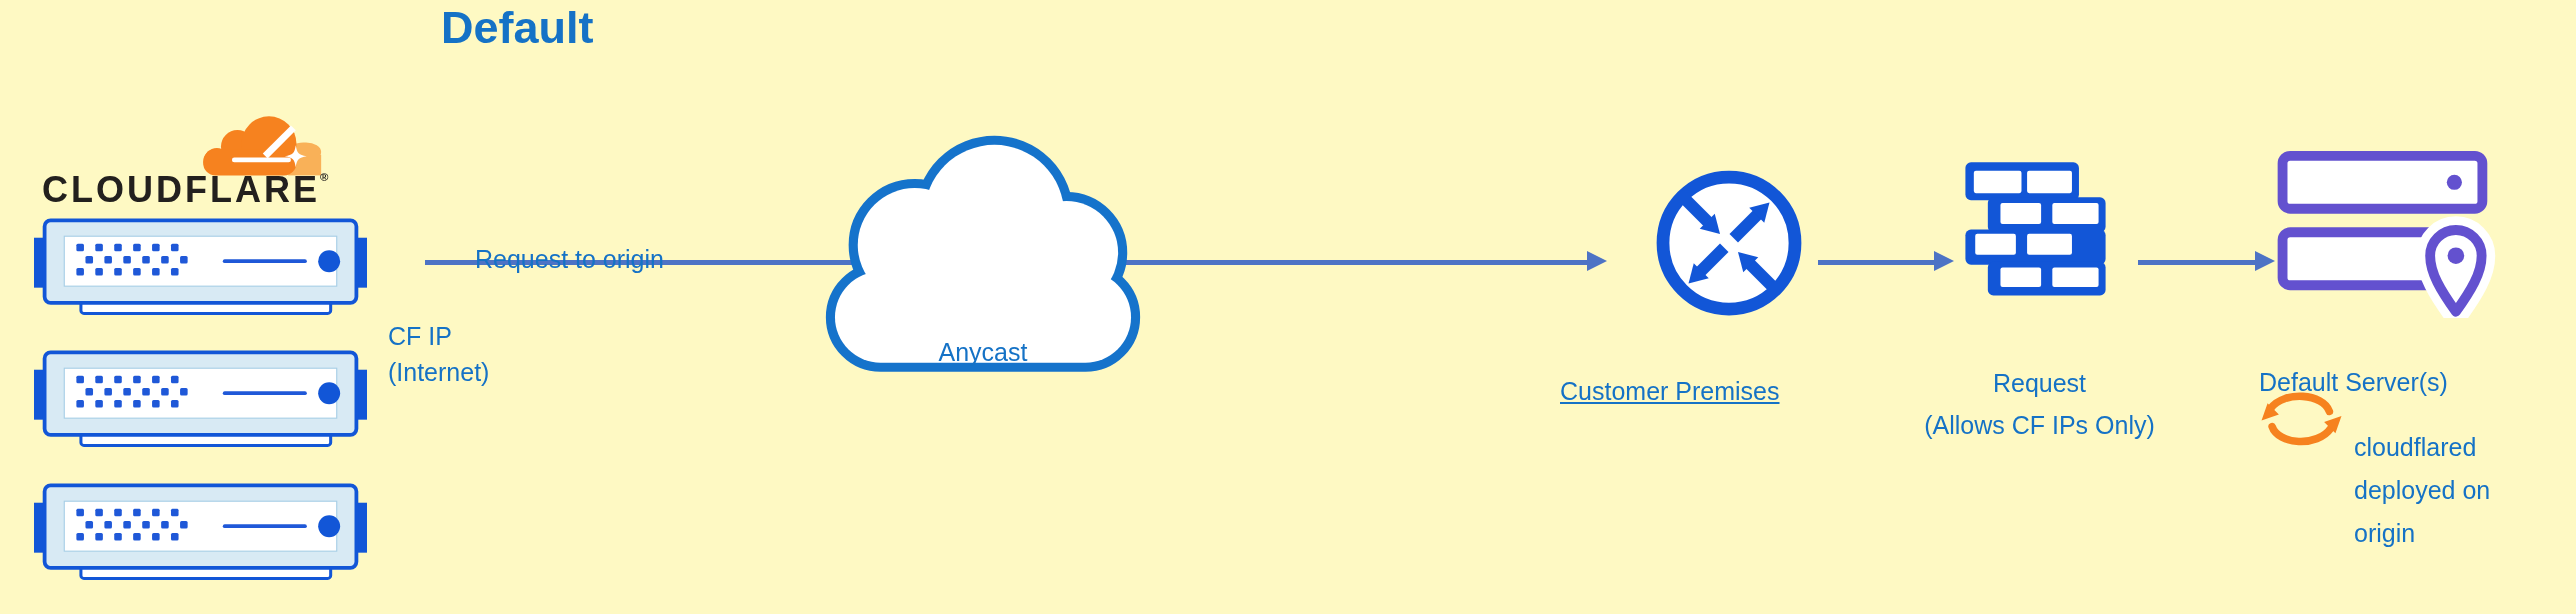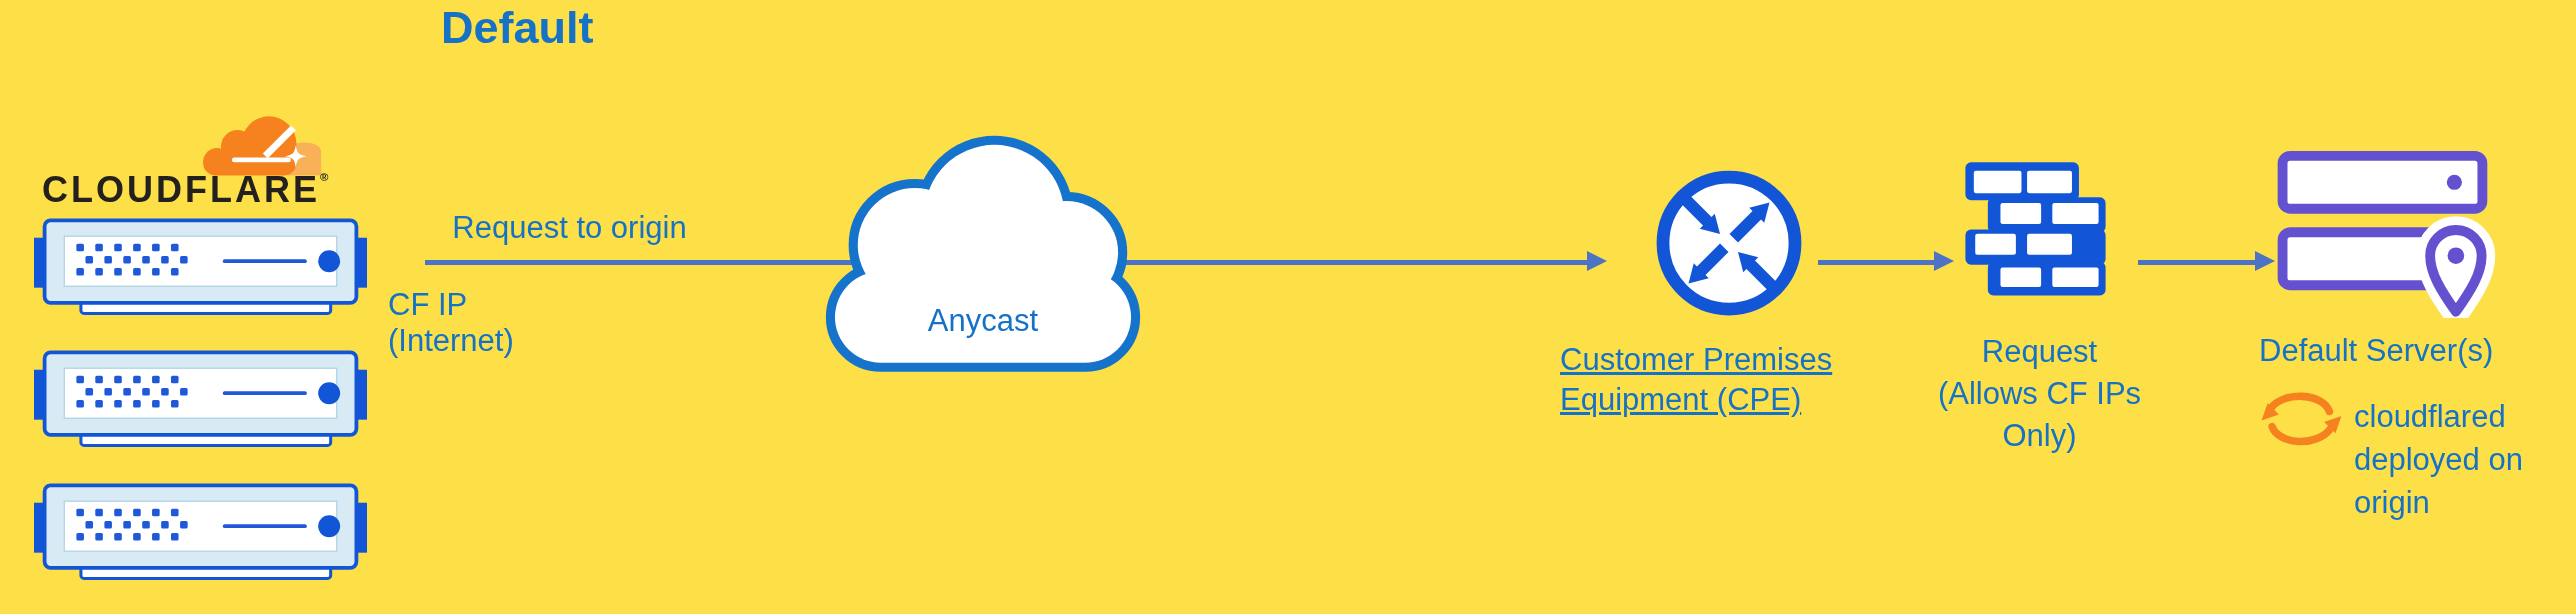--- a/index.html
+++ b/index.html
@@ -1,21 +1,21 @@
 <!DOCTYPE html>
 <html style="font-size:12px"><head>
 <meta charset="utf-8">
 <style>
   * { margin:0; padding:0; box-sizing:border-box; }
   html,body { width:2576px; height:614px; background:#ffffff; overflow:hidden;
               font-family:"Liberation Sans", sans-serif; }
   .abs { position:absolute; }
-  #stage { position:relative; width:2576px; height:614px; background:#fde047; }
-
-  .lbl { color:#1572c6; font-size:31px; line-height:36px; }
+  #stage { position:relative; width:2576px; height:614px; background:#fef9c3; }
+
+  .lbl { color:#1572c6; font-size:25px; line-height:36px;margin-top:31px; }
 
   #title { left:441px; top:1.5px; font-size:45px; font-weight:700; color:#1572c6; }
 
   #cf-wordmark { left:42px; top:169px; font-size:36px; font-weight:bold;
                  letter-spacing:3px; color:#23201e; white-space:nowrap; }
   #cf-wordmark sup { font-size:11.4px; letter-spacing:0; vertical-align:21px; }
 
   .arrow-line { background:#4d73c5; height:4.5px; }
   .arrow-head { width:0; height:0; border-top:10.6px solid transparent;
                 border-bottom:10.6px solid transparent; border-left:20.4px solid #4d73c5; }
@@ -179,21 +179,20 @@
     </g>
     <g fill="#1256d7" stroke="none">
       <polygon points="88,88 81,61 61,81"></polygon>
       <polygon points="154,46 147,73 127,53"></polygon>
       <polygon points="46,154 53,127 73,147"></polygon>
       <polygon points="112,112 139,119 119,139"></polygon>
     </g>
   </svg>
   <div class="abs lbl" id="cpe-label">
     <div>Customer Premises</div>
-    <div>Equipment (CPE)</div>
   </div>
 
   <div class="abs arrow-line" style="left:1818px; top:260px; width:117px;"></div>
   <div class="abs arrow-head" style="left:1934px; top:251px;"></div>
 
   <svg class="abs" style="left:1957px; top:155px;" width="157" height="145" viewBox="0 0 112 103">
     <g fill="#1256d7">
       <rect x="6" y="5" width="81" height="27" rx="4"></rect>
       <rect x="22" y="30" width="84" height="25" rx="4"></rect>
       <rect x="6" y="53" width="100" height="25" rx="4"></rect>

